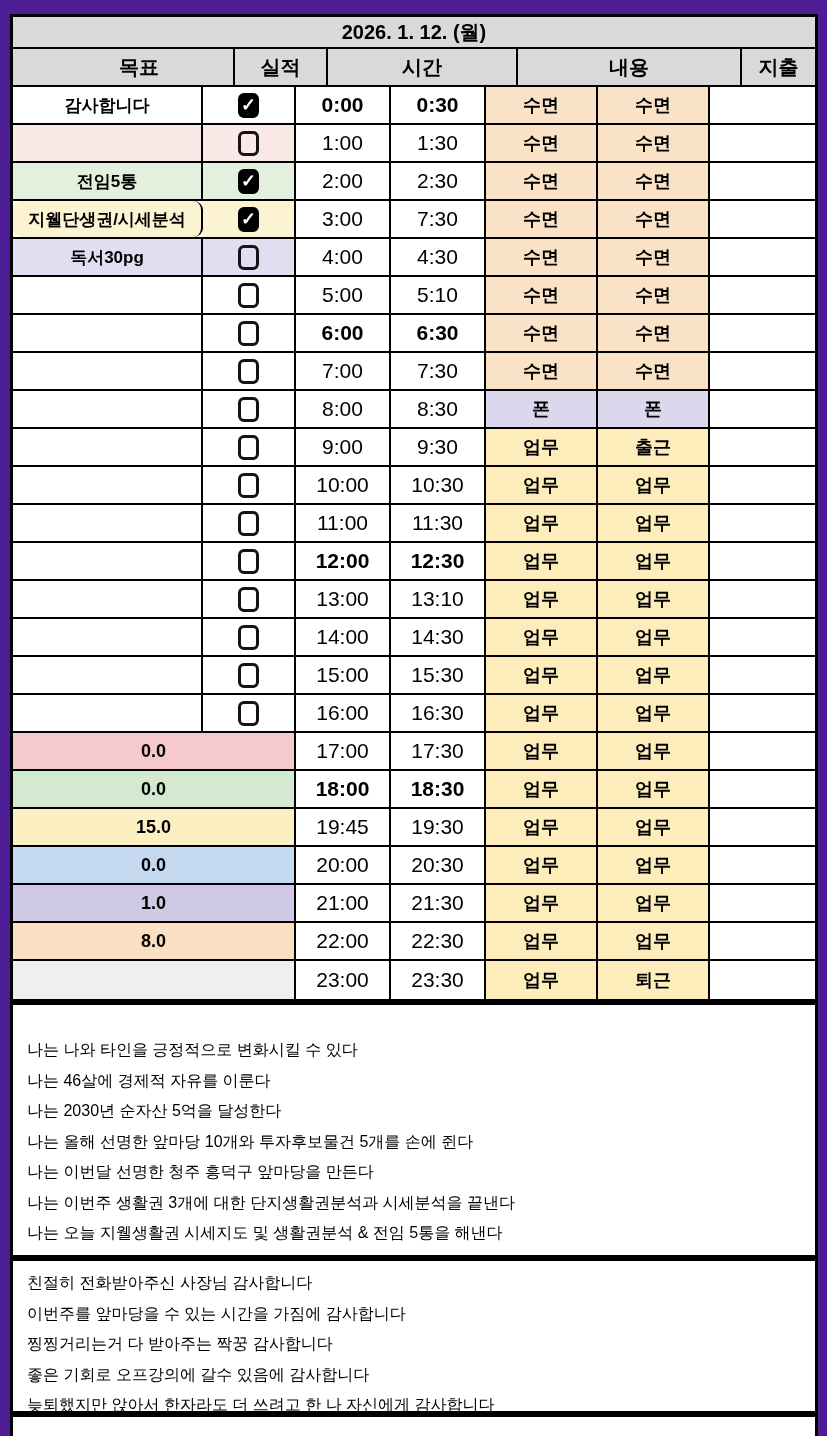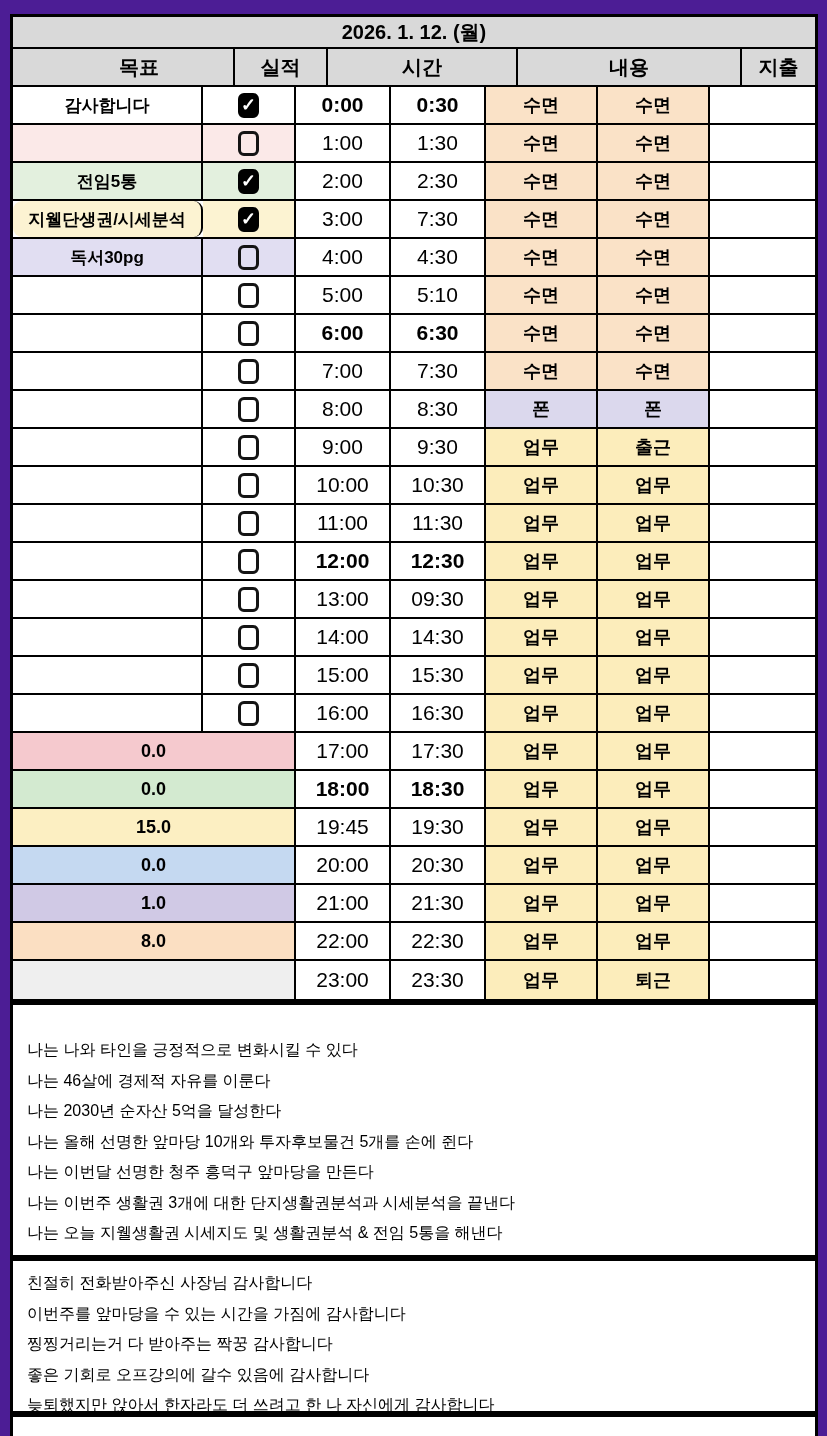--- a/index.html
+++ b/index.html
@@ -196,21 +196,21 @@
             <div class="cell content-cell" style="background: rgb(252, 237, 187);">업무</div>
             <div class="cell content-cell" style="background: rgb(252, 237, 187);">업무</div>
             <div class="cell expense-cell"></div>
           </div>
           <div class="trow">
             <div class="cell goal-cell"></div>
             <div class="cell actual-cell">
               <span class="cb"></span>
             </div>
             <div class="cell time-cell">13:00</div>
-            <div class="cell time-cell">09:30</div>
+            <div class="cell time-cell">13:10</div>
             <div class="cell content-cell" style="background: rgb(252, 237, 187);">업무</div>
             <div class="cell content-cell" style="background: rgb(252, 237, 187);">업무</div>
             <div class="cell expense-cell"></div>
           </div>
           <div class="trow">
             <div class="cell goal-cell"></div>
             <div class="cell actual-cell">
               <span class="cb"></span>
             </div>
             <div class="cell time-cell">14:00</div>

